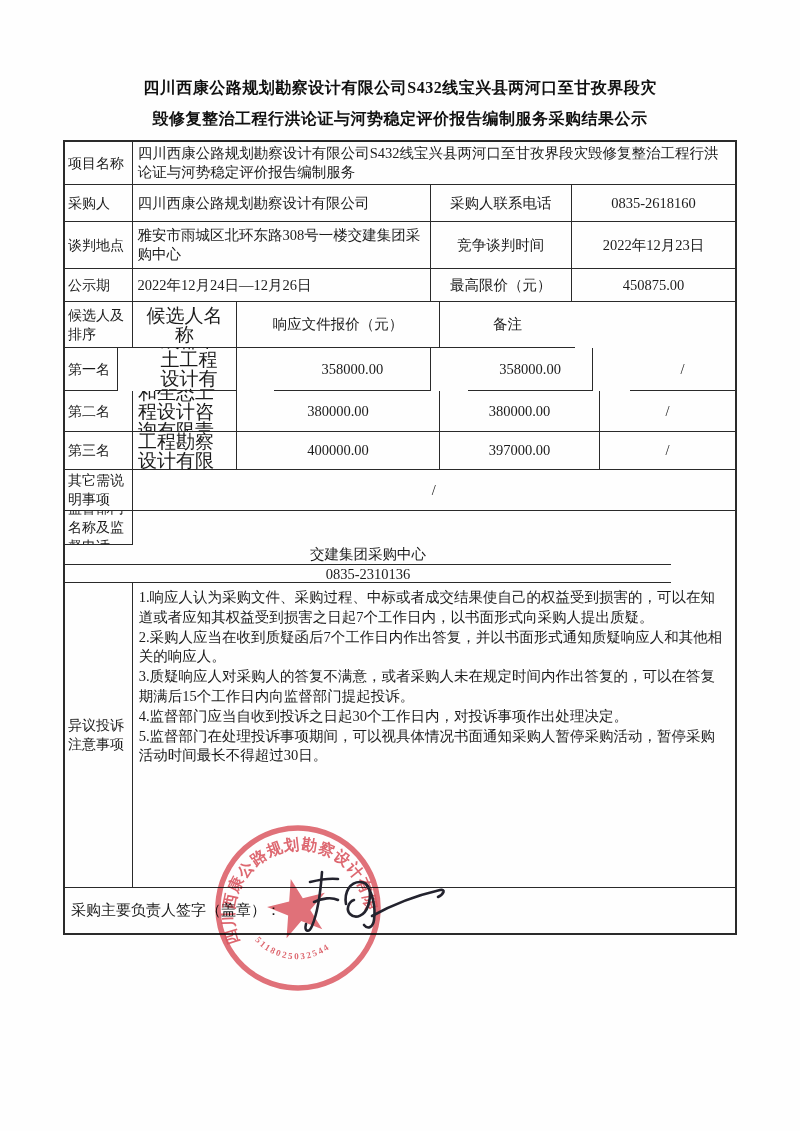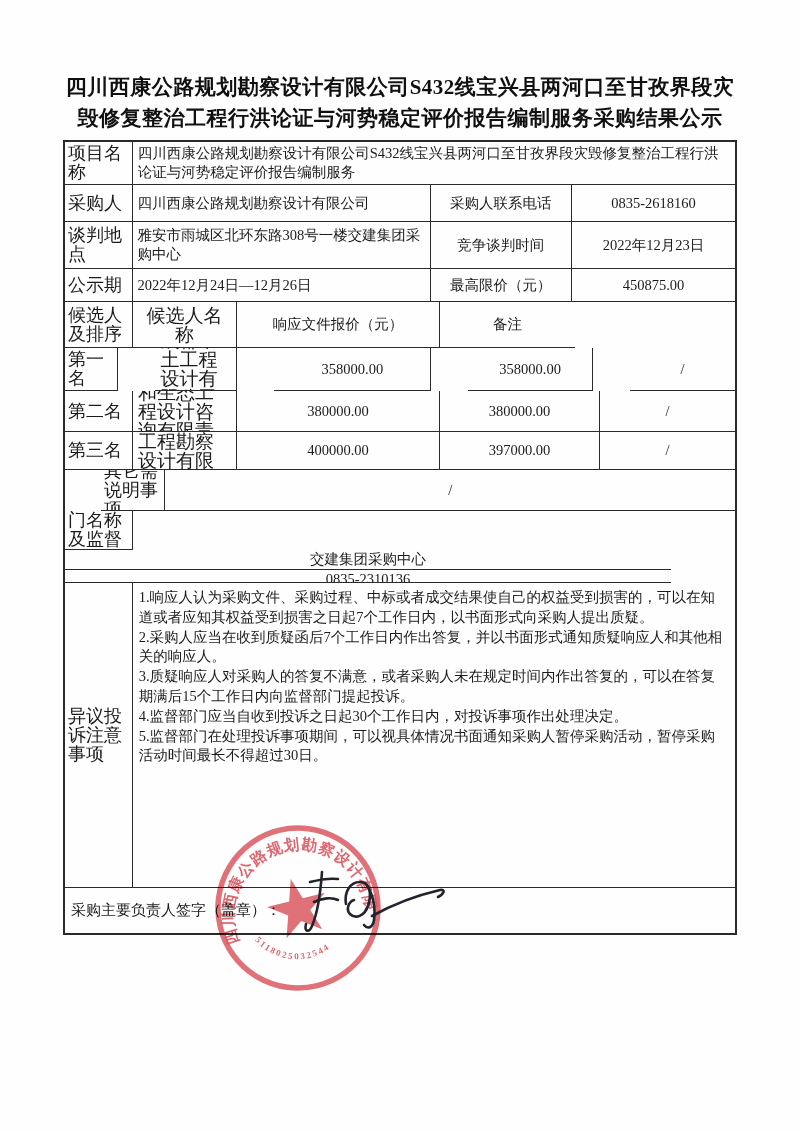--- a/index.html
+++ b/index.html
@@ -7,42 +7,42 @@
     position:relative;
     width:800px;height:1131px;
     background:#fefefe;
     margin:0 auto;
     font-family:"Liberation Serif","DejaVu Serif",serif;
     color:#1b1b1b;
     overflow:hidden;
   }
   .doc-title{
     position:absolute;top:72px;left:58px;width:684px;
-    text-align:center;font-weight:bold;font-size:21px;line-height:31px;
+    text-align:center;font-weight:bold;font-size:16px;line-height:31px;
     color:#101010;letter-spacing:0.5px;
   }
   .tbl{
     position:absolute;top:140px;left:63px;width:674px;
     border:2px solid #2a2a2a;
     box-sizing:border-box;
     font-size:14.5px;
   }
   .row{display:flex;box-sizing:border-box;}
   .cell{
     box-sizing:border-box;
     border-right:1.5px solid #2a2a2a;
     border-bottom:1.5px solid #2a2a2a;
     display:flex;align-items:center;
     padding:2px 5px;
     line-height:19px;
     overflow:hidden;
   }
   .row .cell:last-child{border-right:none;}
   .tbl .row:last-child .cell{border-bottom:none;}
-  .lab{width:68px;font-size:18px;padding:2px 3px;}
+  .lab{width:68px;font-size:14px;padding:2px 3px;}
   .ctr{justify-content:center;text-align:center;font-family:Liberation Serif, serif;}
   .num{font-family:"Liberation Serif","DejaVu Serif",serif;}
   
   .w-info-val{width:300px;}
   .w-info-lab2{width:142px;}
   .w-info-val2{width:164px;}
   
   .w-cand-name{width:104px;font-size:19px;}
   .w-cand-bid{width:203px;}
   .w-cand-final{width:160px;}
@@ -131,21 +131,21 @@
     </div>
 
     <div class="row" style="height:38px;">
       <div class="cell lab">第三名</div>
       <div class="cell w-cand-name">四川百源工程勘察设计有限公司</div>
       <div class="cell w-cand-bid ctr num">400000.00</div>
       <div class="cell w-cand-final ctr num">397000.00</div>
       <div class="cell w-cand-note ctr">/</div>
     </div>
 
-    <div class="row" style="height:41px;padding-left:36px;">
+    <div class="row" style="height:41px;">
       <div class="cell lab">其它需说明事项</div>
       <div class="cell w-rest ctr">/</div>
     </div>
 
     <div class="row" style="height:72px;flex-direction:column;">
       <div class="cell lab">监督部门名称及监督电话</div>
       <div class="cell sup-right">
         <div class="sup-sub first">交建集团采购中心</div>
         <div class="sup-sub num">0835-2310136</div>
       </div>

